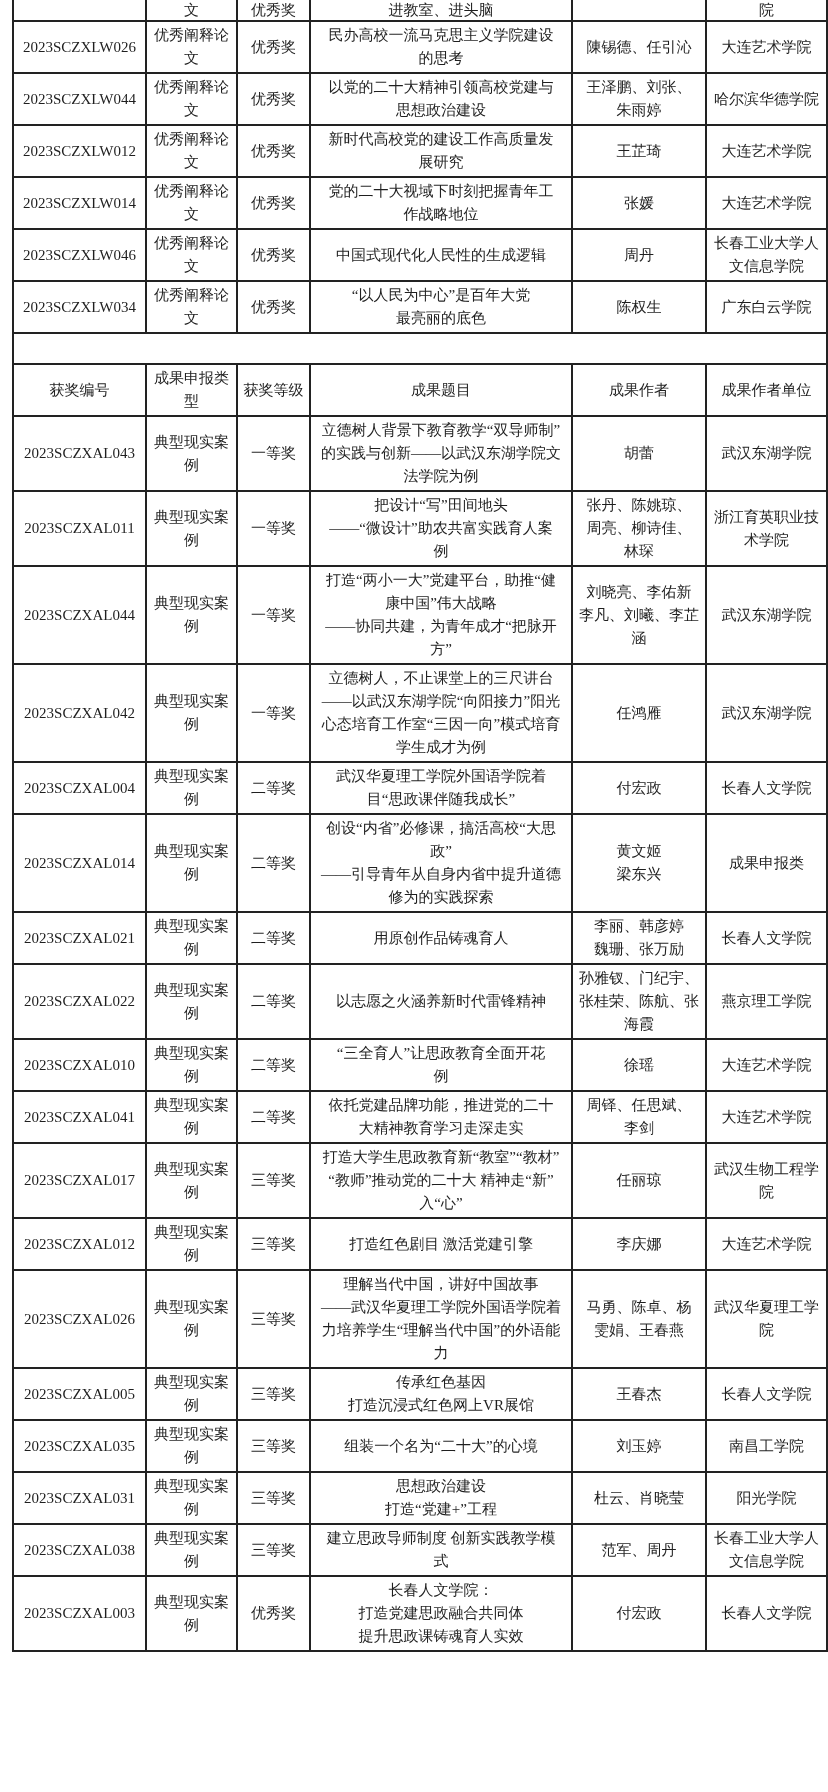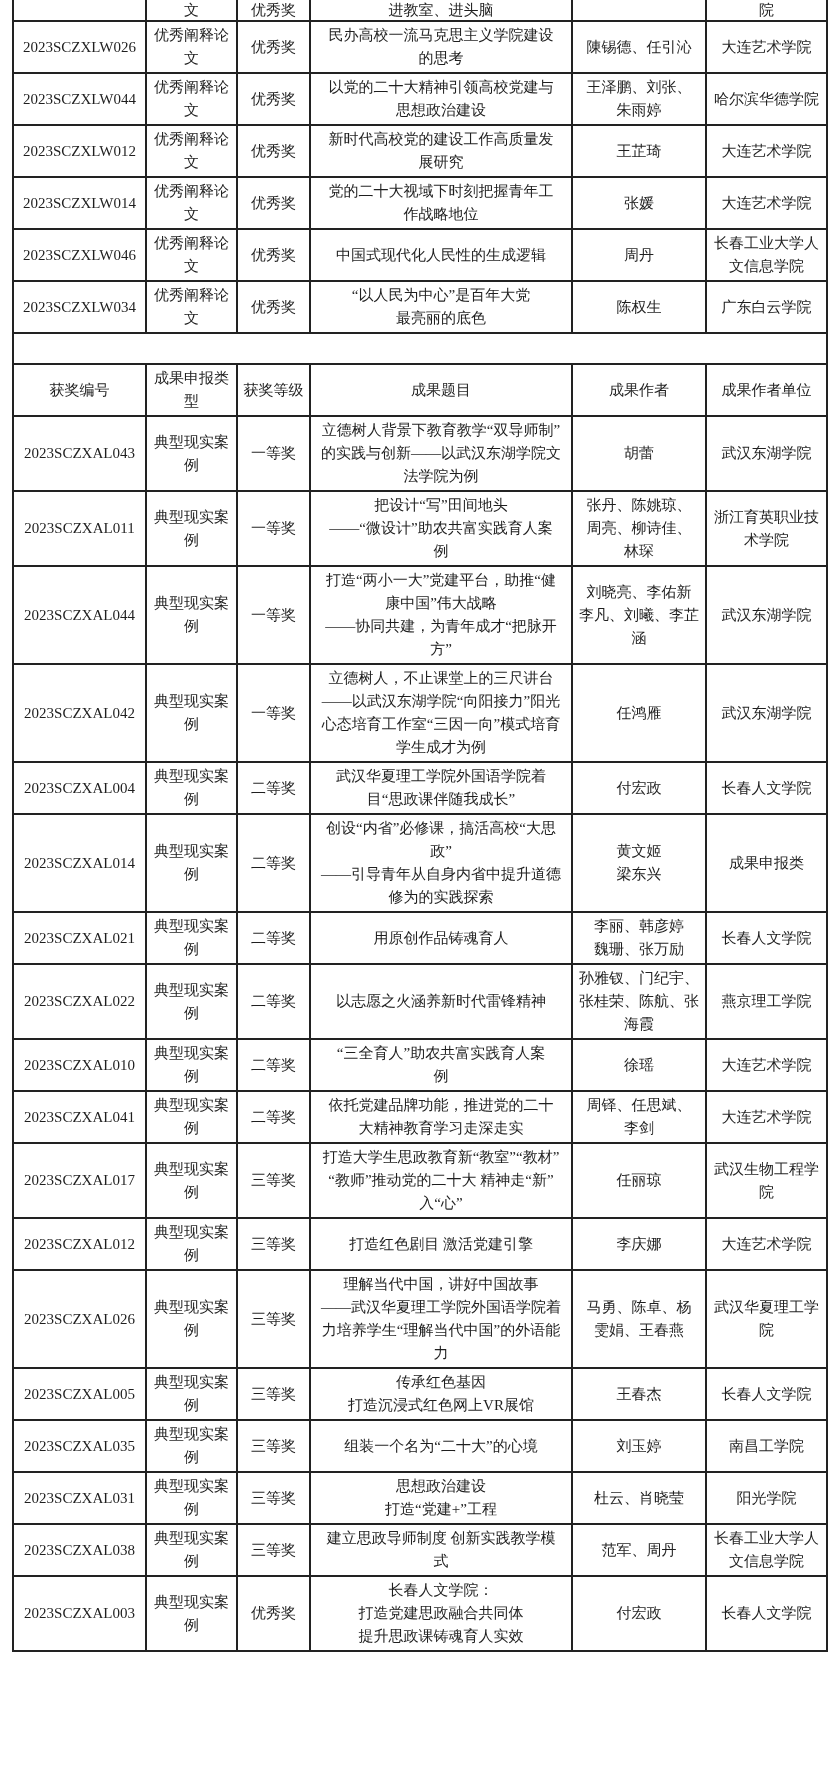--- a/index.html
+++ b/index.html
@@ -246,21 +246,21 @@
         <td>孙雅钗、门纪宇、
 张桂荣、陈航、张
 海霞</td>
         <td>燕京理工学院</td>
       </tr>
       <tr>
         <td>2023SCZXAL010</td>
         <td>典型现实案
 例</td>
         <td>二等奖</td>
-        <td>“三全育人”助农共富实践育人案
+        <td>“三全育人”让思政教育全面开花
 例</td>
         <td>徐瑶</td>
         <td>大连艺术学院</td>
       </tr>
       <tr>
         <td>2023SCZXAL041</td>
         <td>典型现实案
 例</td>
         <td>二等奖</td>
         <td>依托党建品牌功能，推进党的二十

